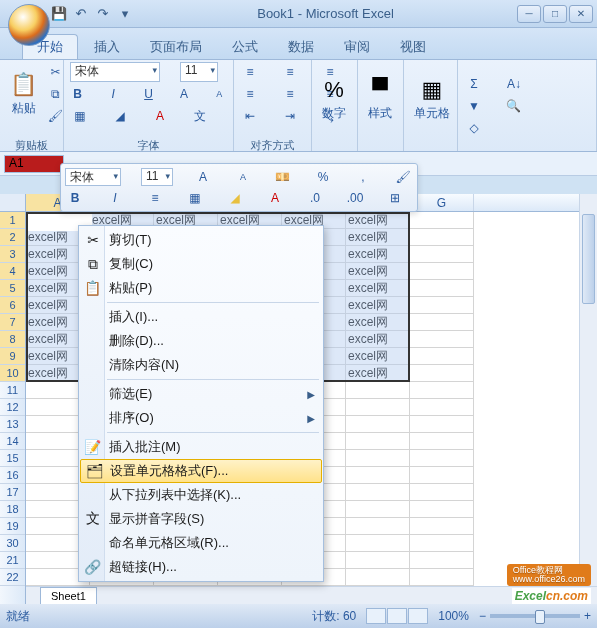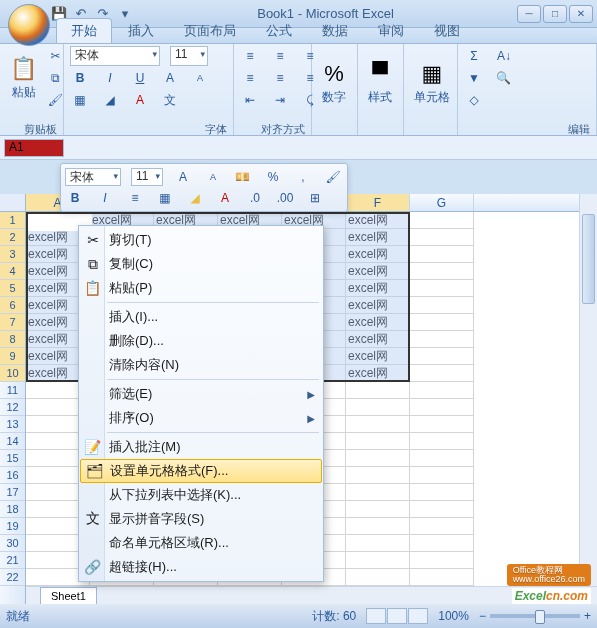--- a/index.html
+++ b/index.html
@@ -8,34 +8,34 @@
 
 .titlebar { height: 28px; background: linear-gradient(#d5e5f7,#bfd6ef); display: flex; align-items: center; border-bottom: 1px solid #9db8d9; }
 .office-btn { width: 42px; height: 42px; margin: 2px 4px; border-radius: 50%; background: radial-gradient(circle at 35% 30%, #fff, #f8cf63 35%, #da6c1d 55%, #2e6fbf 75%); border: 1px solid #7a99c2; position: absolute; top: 2px; left: 4px; z-index: 10; }
 .qat { margin-left: 50px; display: flex; align-items: center; gap: 4px; }
 .qat .qicon { width: 18px; height: 18px; display: flex; align-items: center; justify-content: center; color: #3a5f8a; font-size: 13px; }
 .titlebar .title { flex: 1; text-align: center; color: #3a5f8a; font-size: 13px; }
 .winbtns { display: flex; gap: 2px; margin-right: 4px; }
 .winbtns span { width: 24px; height: 18px; border: 1px solid #8ca8cc; background: linear-gradient(#e8f0fb,#c7dbf2); display: flex; align-items: center; justify-content: center; font-size: 10px; color: #3a5f8a; border-radius: 3px; }
 
 
-.ribbon-tabs { height: 16px; display: flex; align-items: flex-end; padding-left: 56px; background: linear-gradient(#d5e5f7,#c3daf2); border-bottom: 1px solid #9db8d9; gap: 2px; }
+.ribbon-tabs { height: 32px; display: flex; align-items: flex-end; padding-left: 22px; background: linear-gradient(#d5e5f7,#c3daf2); border-bottom: 1px solid #9db8d9; gap: 2px; }
 .ribbon-tabs .tab { padding: 3px 14px 3px; color: #3a5f8a; font-size: 13px; cursor: default; }
 .ribbon-tabs .tab.active { background: #e8f1fb; border: 1px solid #9db8d9; border-bottom: none; border-radius: 4px 4px 0 0; color: #2a5a9e; }
 
 
 .ribbon { height: 92px; background: linear-gradient(#eaf2fc,#dce9f8); display: flex; border-bottom: 1px solid #9db8d9; }
 .grp { border-right: 1px solid #b8cce4; padding: 2px 6px; display: flex; flex-direction: column; justify-content: space-between; }
-.grp-title { text-align: right; font-size: 11px; color: #3a5f8a; margin-top: 12px; }
+.grp-title { text-align: center; font-size: 11px; color: #3a5f8a; margin-top: 12px; }
 .grp-body { flex: 1; display: flex; align-items: center; gap: 4px; }
 .bigbtn { display: flex; flex-direction: column; align-items: center; gap: 2px; padding: 2px 4px; }
 .bigbtn .ico { font-size: 22px; }
 .bigbtn .lbl { font-size: 12px; color: #2a5a9e; white-space: nowrap; }
 .stack { display: flex; flex-direction: column; gap: 2px; }
-.row { display: flex; align-items: center; gap: 10px; }
+.row { display: flex; align-items: center; gap: 20px; }
 .smbtn { width: 20px; height: 20px; display: flex; align-items: center; justify-content: center; font-size: 12px; color: #2a5a9e; border: 1px solid transparent; }
 .combo { height: 20px; border: 1px solid #a5bfde; background: #fff; font-size: 12px; padding: 0 14px 0 4px; position: relative; color: #333; }
 .combo::after { content: "▾"; position: absolute; right: 2px; top: 2px; font-size: 9px; color: #3a5f8a; }
 
 
 .fbar { height: 24px; background: #e8f1fb; display: flex; align-items: center; border-bottom: 1px solid #b8cce4; padding: 2px 4px; gap: 2px; }
 .namebox { width: 60px; height: 18px; border: 1px solid #a5bfde; background: #b91c1c; padding: 0 4px; font-size: 12px; }
 
 
 .minitb { position: absolute; left: 60px; top: 163px; background: linear-gradient(#f6f9fd,#e3ecf8); border: 1px solid #a5bfde; border-radius: 3px; padding: 2px 4px; box-shadow: 0 2px 6px rgba(0,0,0,.15); z-index: 30; }
@@ -210,21 +210,20 @@
           </div>
       <div class="row">
             <span class="smbtn">▼</span>
             <span class="smbtn">🔍</span>
           </div>
       <div class="row">
             <span class="smbtn">◇</span>
           </div>
     </div>
       </div>
-    <div class="grp-title">编辑</div>
   </div>
 </div>
 
 <div class="fbar">
   <div class="namebox">A1</div>
 </div>
 
 <div class="minitb">
   <div class="row">
     <div class="combo" style="width:56px">宋体</div>

